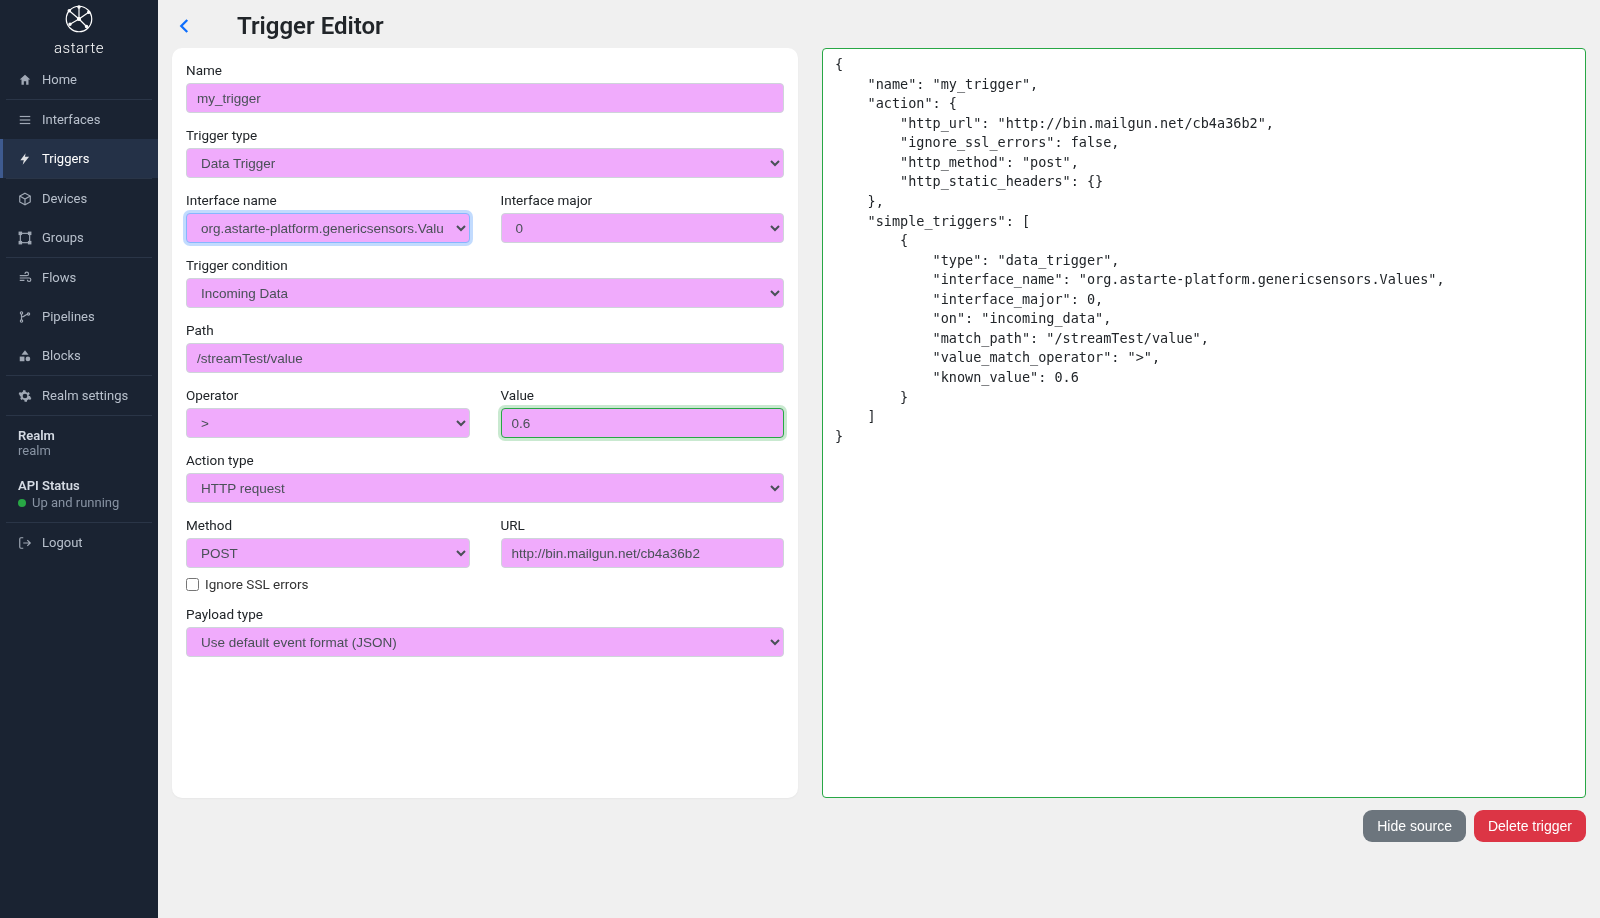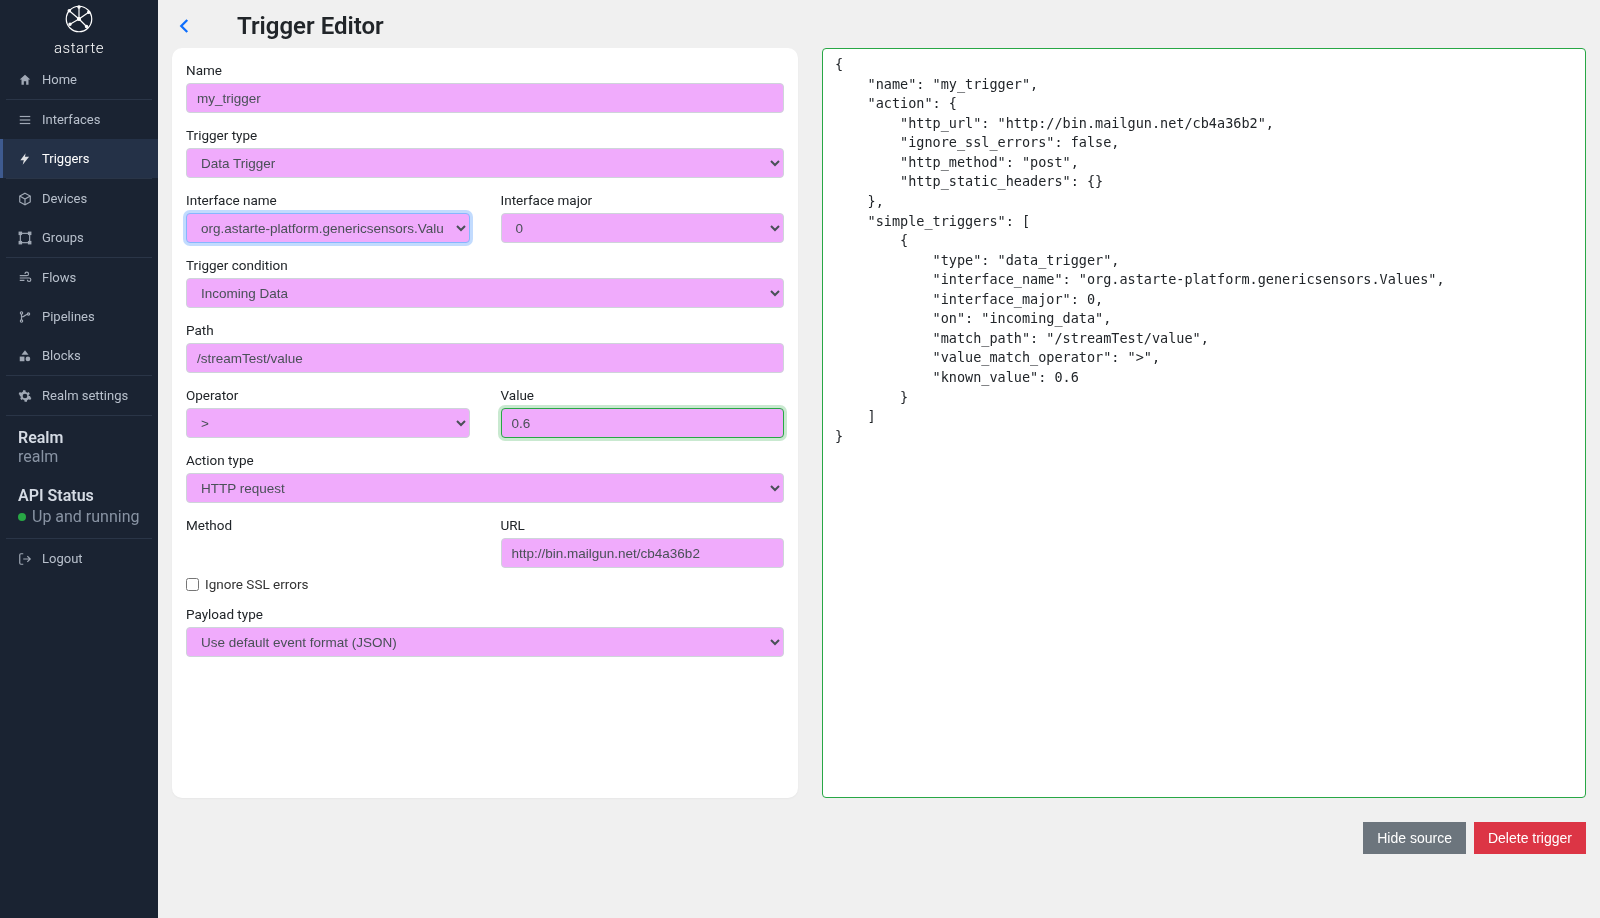--- a/index.html
+++ b/index.html
@@ -12,21 +12,21 @@
     .logo-area { height: 60px; display: flex; align-items: center; justify-content: center; }
     .logo { color: #fff; text-align: center; }
     .logo-icon { width: 30px; height: 30px; margin: 0 auto 2px; }
     .logo-text { font-size: 15px; letter-spacing: 0.5px; font-weight: 300; }
 
     .nav-sep { height: 1px; background: #2a3547; margin: 0 6px; }
     .nav-item { display: flex; align-items: center; gap: 10px; padding: 12px 18px; cursor: pointer; }
     .nav-item.active { background: #243147; color: #fff; border-left: 3px solid #3e5a8f; padding-left: 15px; }
     .nav-icon { width: 14px; height: 14px; opacity: 0.85; }
 
-    .realm-block { padding: 12px 18px; font-size: 16px; }
+    .realm-block { padding: 12px 18px; font-size: 13px; }
     .realm-block .lbl { font-weight: 600; color: #d5dbe4; }
     .realm-block .sub { color: #8893a3; }
     .status-line { display: flex; align-items: center; gap: 6px; margin-top: 2px; }
     .status-dot { width: 8px; height: 8px; border-radius: 50%; background: #28a745; }
 
     
     .main { flex: 1; padding: 10px 14px 12px 14px; overflow: auto; }
     .title-row { display: flex; align-items: center; gap: 6px; margin: 2px 0 8px 4px; }
     .back-chevron { color: #0d6efd; width: 18px; height: 24px; cursor: pointer; }
     .page-title { font-size: 24px; font-weight: 600; color: #212529; margin-left: 37px; }
@@ -41,21 +41,21 @@
     label { display: block; font-size: 13.5px; color: #212529; margin-bottom: 5px; }
     .form-control { width: 100%; height: 30px; padding: 4px 10px; border: 1px solid #ced4da; border-radius: 4px; font-size: 13.5px; background: #f0abfc; color: #495057; }
     select.form-control { appearance: auto; }
     .w-184 { width: 184px; flex: none; }
     .focused { border-color: #86b7fe; box-shadow: 0 0 0 3px rgba(13,110,253,.25); outline: none; }
     .green-focus { border-color: #28a745; box-shadow: 0 0 0 3px rgba(40,167,69,.25); outline: none; }
 
     .chk-row { display: flex; align-items: center; gap: 6px; font-size: 13.5px; margin-top: -6px; margin-bottom: 14px; }
 
     .footer-btns { display: flex; justify-content: flex-end; gap: 8px; margin-top: 12px; }
-    .btn { border-radius: 0; border: none; padding: 8px 14px; font-size: 14px; cursor: pointer; margin-top: 12px; }
+    .btn { border-radius: 9px; border: none; padding: 8px 14px; font-size: 14px; cursor: pointer; }
     .btn-secondary { background: #6c757d; color: #fff; }
     .btn-danger { background: #dc3545; color: #fff; }
   </style>
 </head>
 <body>
 
 <div class="layout">
   <aside class="sidebar">
     <div class="logo-area">
       <div class="logo">
@@ -212,20 +212,21 @@
             <input class="form-control green-focus" value="0.6" style="">
           </div>
         </div>
         <div class="form-group">
           <label>Action type</label>
           <select class="form-control"><option>HTTP request</option></select>
         </div>
         <div class="form-row">
           <div class="form-group w-184">
             <label>Method</label>
+            <select class="form-control"><option>POST</option></select>
           </div>
           <div class="form-group">
             <label>URL</label>
             <input class="form-control" value="http://bin.mailgun.net/cb4a36b2" style="">
           </div>
         </div>
         <div class="chk-row">
           <input type="checkbox" style="">
           <span>Ignore SSL errors</span>
         </div>

